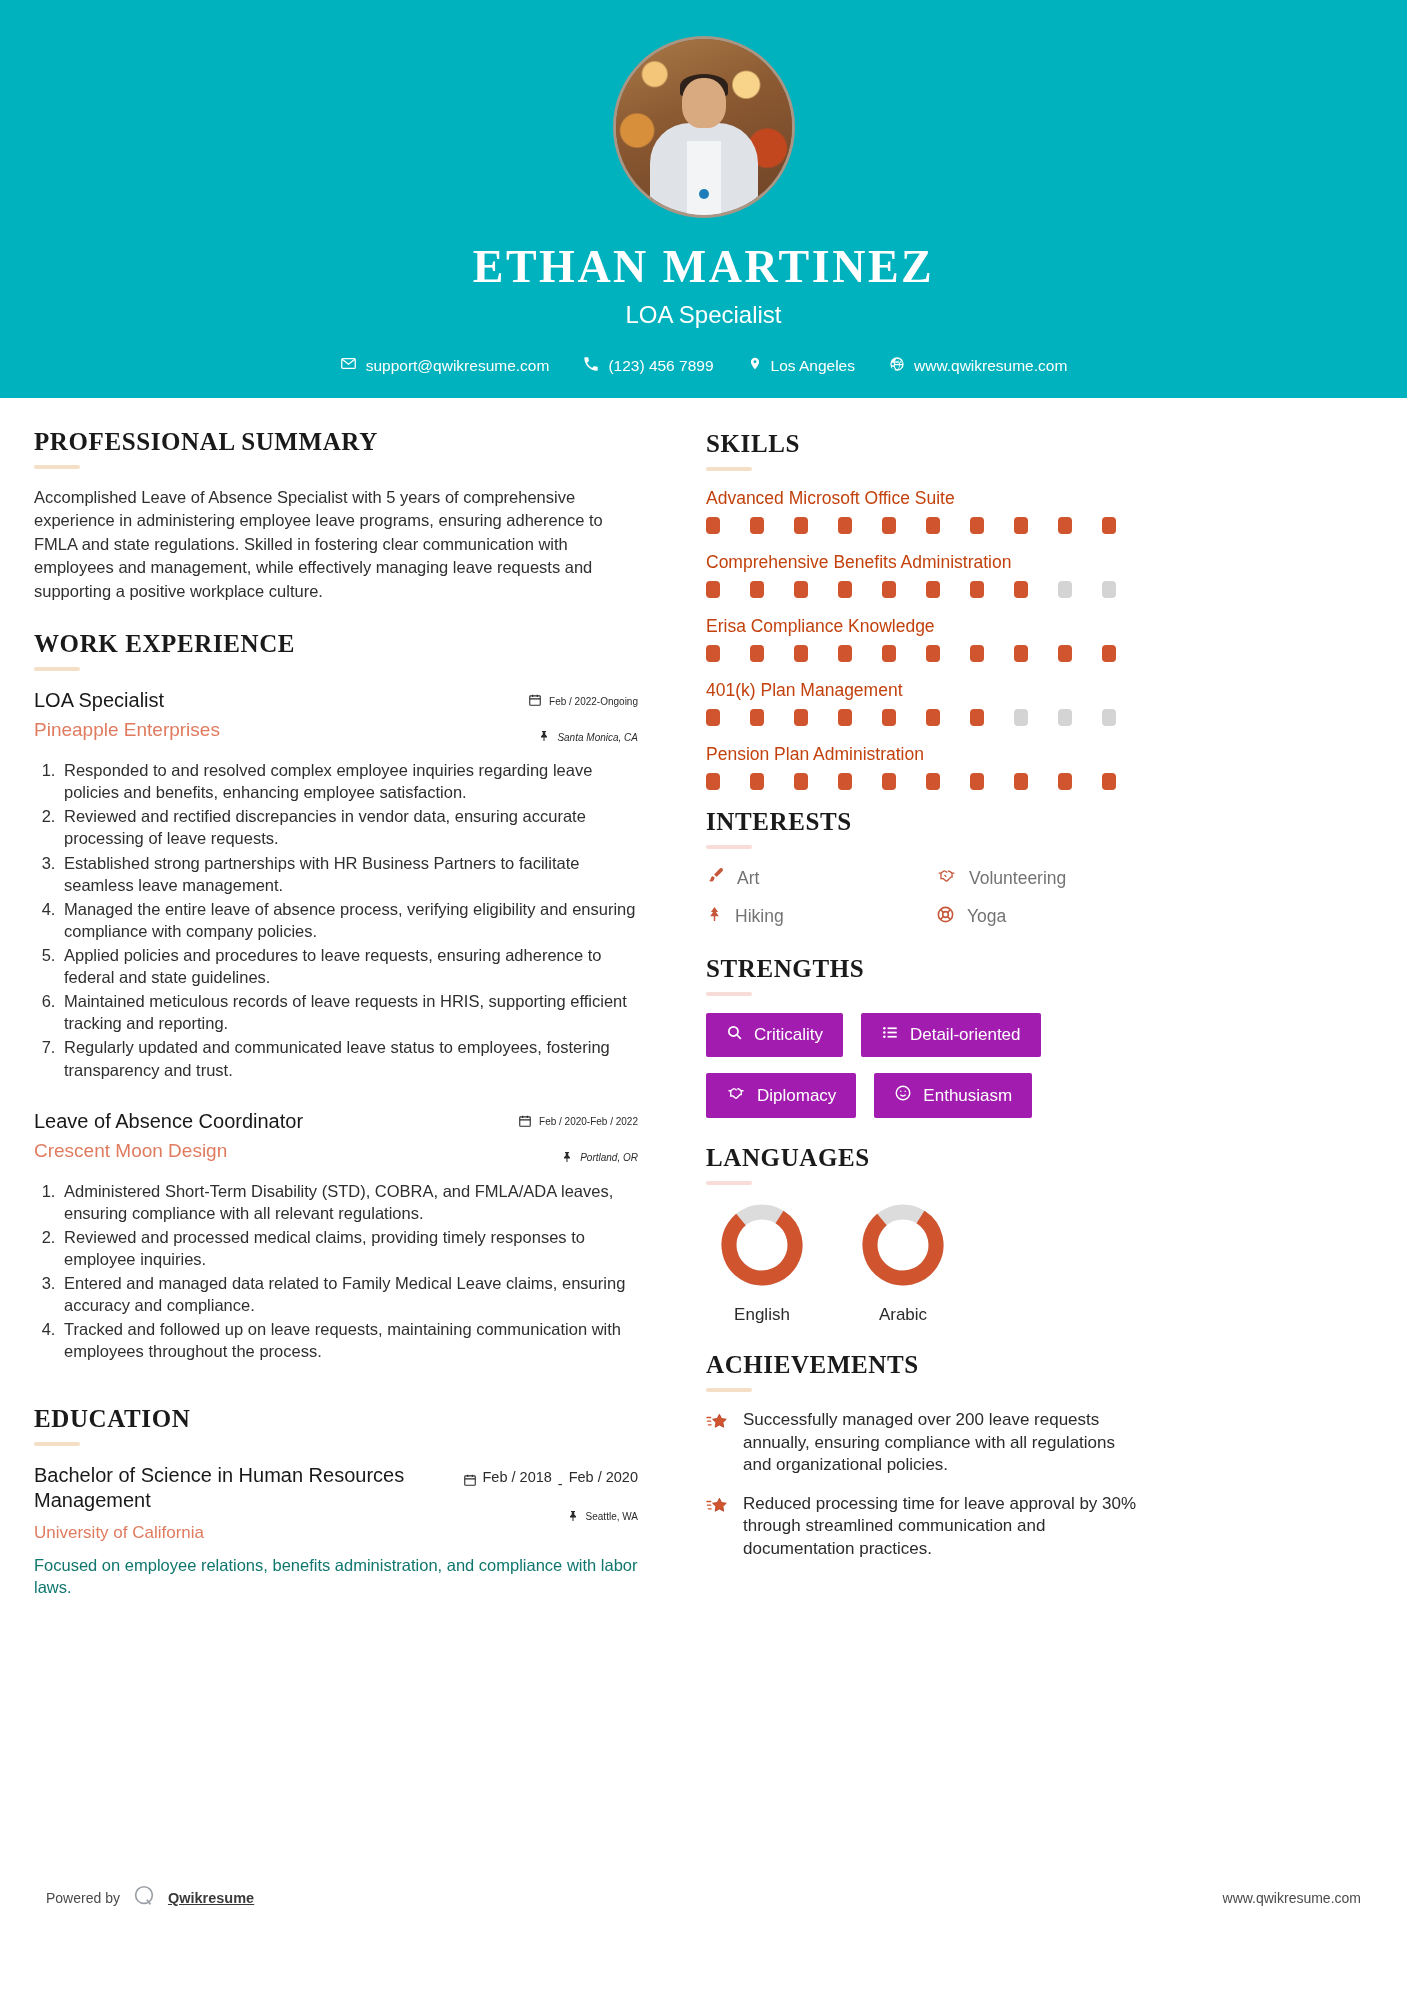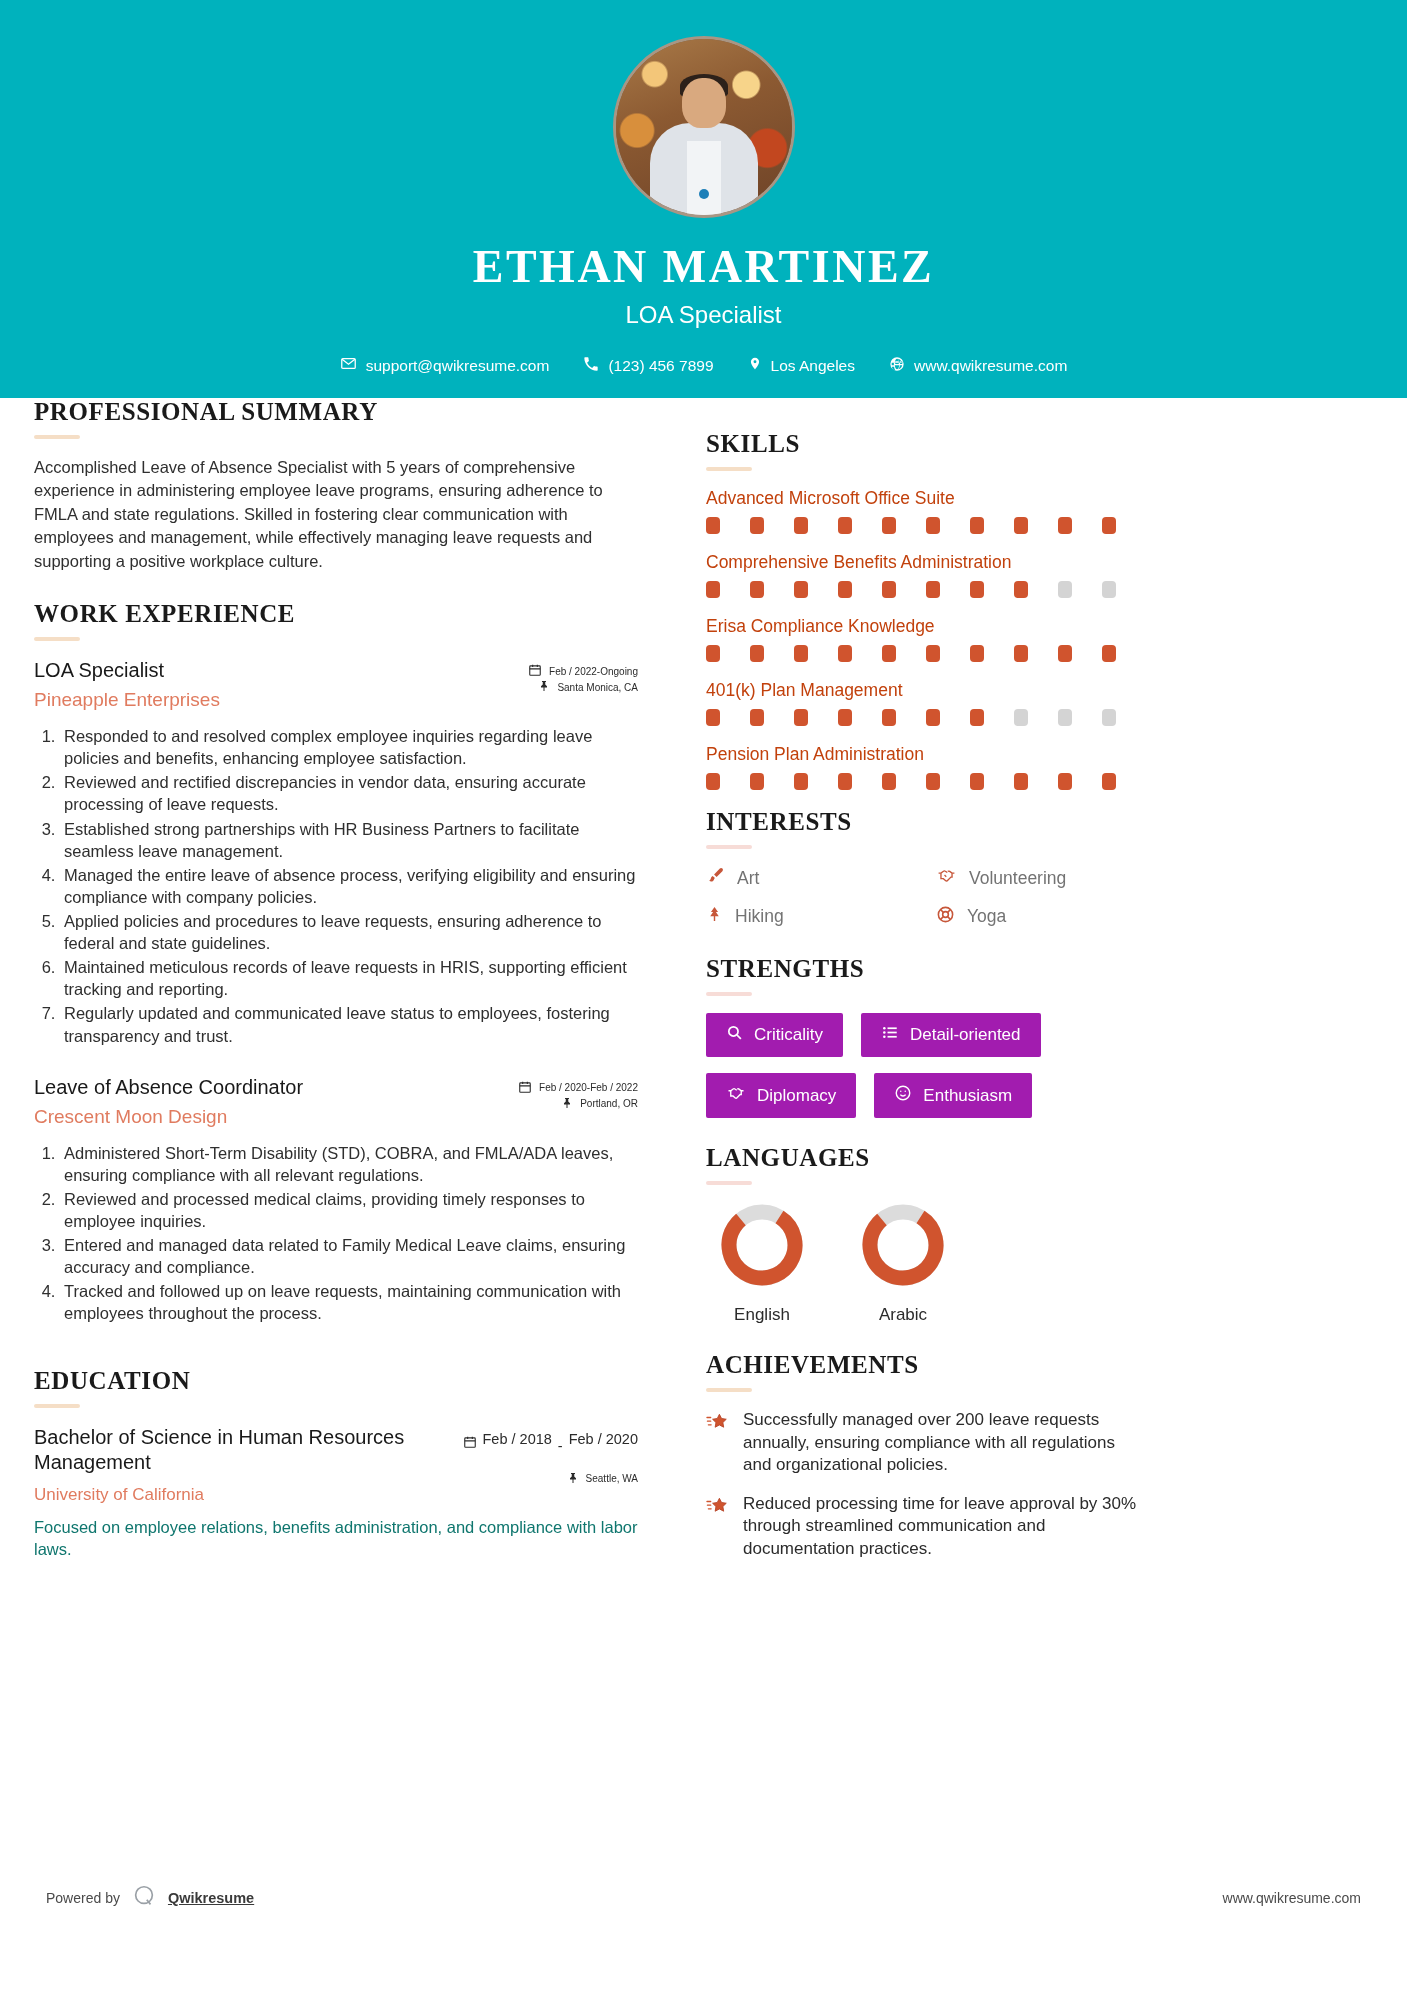--- a/index.html
+++ b/index.html
@@ -108,21 +108,21 @@
     padding: 0 17px;
   }
   .contact-item svg { flex: none; }
 
   
   .content {
     display: flex;
     padding: 0 34px 0 34px;
     gap: 38px;
   }
-  .col-left { width: 604px; flex: none; }
+  .col-left { width: 604px; flex: none; padding-top: 30px; }
   .col-right { width: 700px; flex: none; padding-top: 32px; padding-left: 30px;}
 
   .sec-title {
     font-family: "Liberation Serif", serif;
     font-weight: bold;
     font-size: 25px;
     letter-spacing: 0.6px;
     color: #1a1a1a;
     text-transform: uppercase;
   }
@@ -166,21 +166,21 @@
   }
   .meta-line {
     display: flex;
     align-items: center;
     justify-content: flex-end;
     gap: 7px;
     font-size: 10px;
     color: #2b2b2b;
     white-space: nowrap;
   }
-  .meta-line + .meta-line { margin-top: 0; }
+  .meta-line + .meta-line { margin-top: 20px; font-style: italic; }
 
   ol.bullets {
     margin: 14px 0 0 0;
     padding-left: 26px;
     font-size: 16.5px;
     line-height: 1.34;
     color: #2f2f2f;
   }
   ol.bullets li { margin-bottom: 2px; padding-left: 4px; }
 

